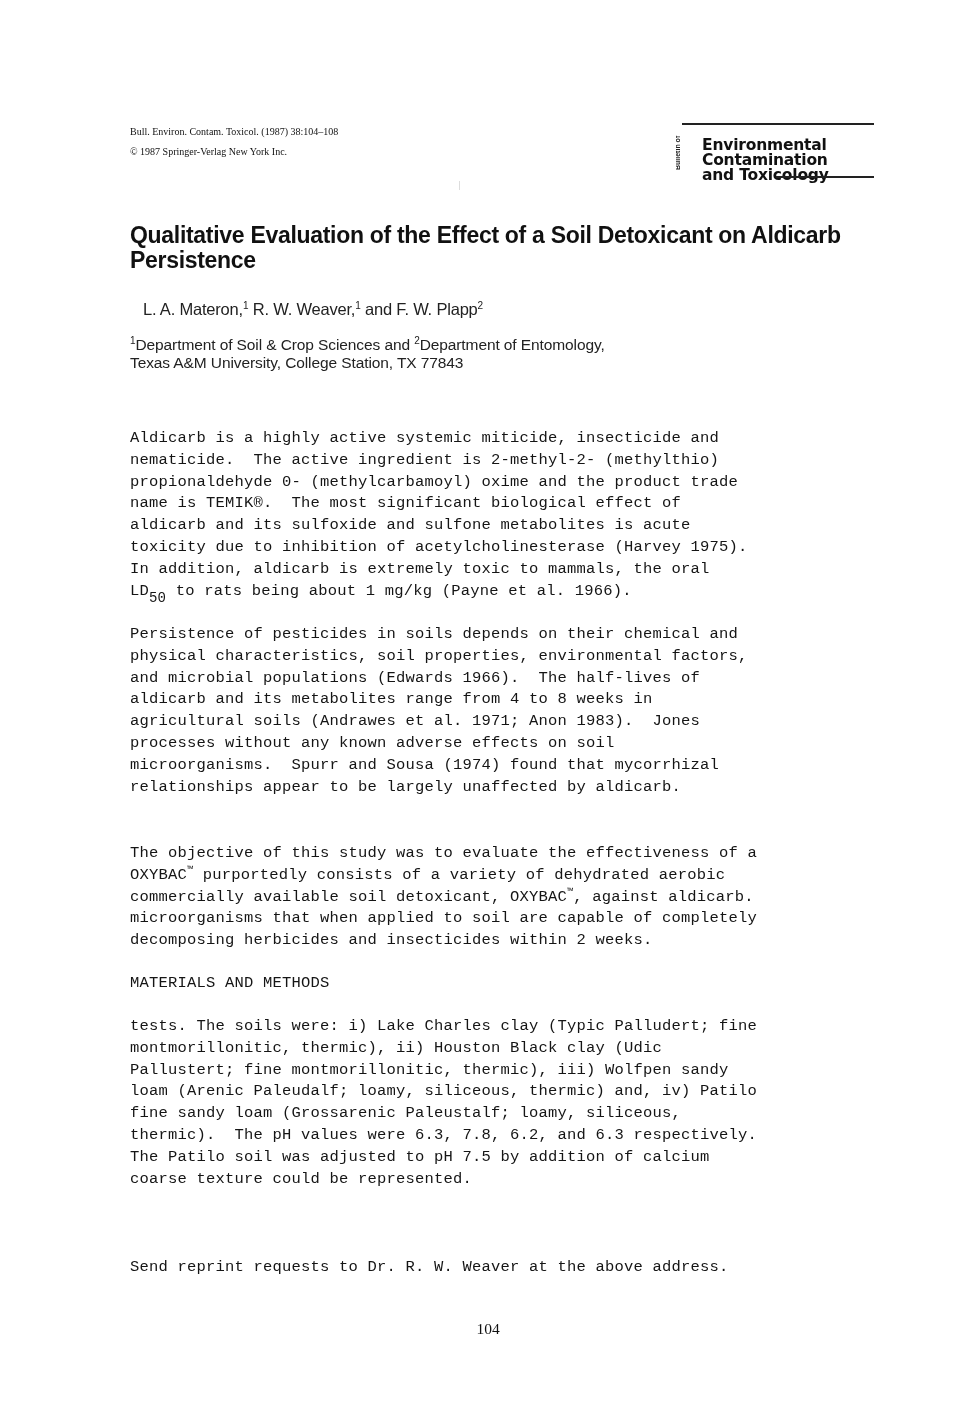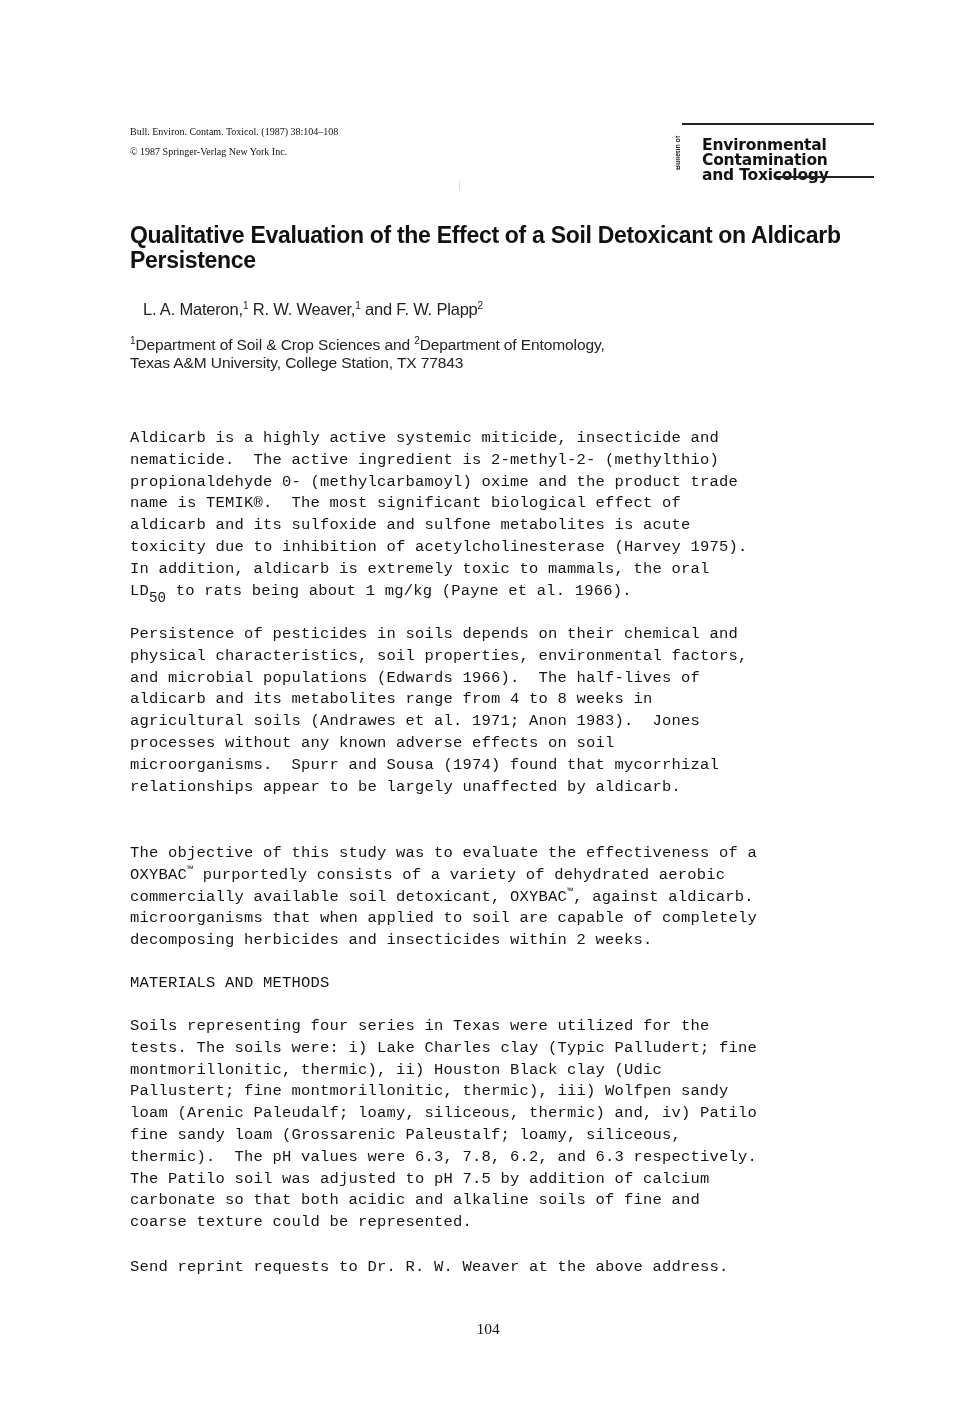--- a/index.html
+++ b/index.html
@@ -95,29 +95,27 @@
   <div class="line"><span>commercially available soil detoxicant, OXYBAC</span><span class="sup-sm">™</span><span>, against aldicarb.</span></div>
   <div class="line">microorganisms that when applied to soil are capable of completely</div>
   <div class="line">decomposing herbicides and insecticides within 2 weeks.</div>
 </div>
 
 <div class="body-text heading">
   <div class="line">MATERIALS AND METHODS</div>
 </div>
 
 <div class="body-text p4">
-  <div class="line">Soils representing four series in Texas were utilized for the</div>
   <div class="line">tests. The soils were: i) Lake Charles clay (Typic Palludert; fine</div>
   <div class="line">montmorillonitic, thermic), ii) Houston Black clay (Udic</div>
   <div class="line">Pallustert; fine montmorillonitic, thermic), iii) Wolfpen sandy</div>
   <div class="line">loam (Arenic Paleudalf; loamy, siliceous, thermic) and, iv) Patilo</div>
   <div class="line">fine sandy loam (Grossarenic Paleustalf; loamy, siliceous,</div>
   <div class="line">thermic).  The pH values were 6.3, 7.8, 6.2, and 6.3 respectively.</div>
   <div class="line">The Patilo soil was adjusted to pH 7.5 by addition of calcium</div>
-  <div class="line">carbonate so that both acidic and alkaline soils of fine and</div>
   <div class="line">coarse texture could be represented.</div>
 </div>
 
 <div class="body-text reprint">
   <div class="line">Send reprint requests to Dr. R. W. Weaver at the above address.</div>
 </div>
 
 <div class="page-number">104</div>
 
 </body></html>

